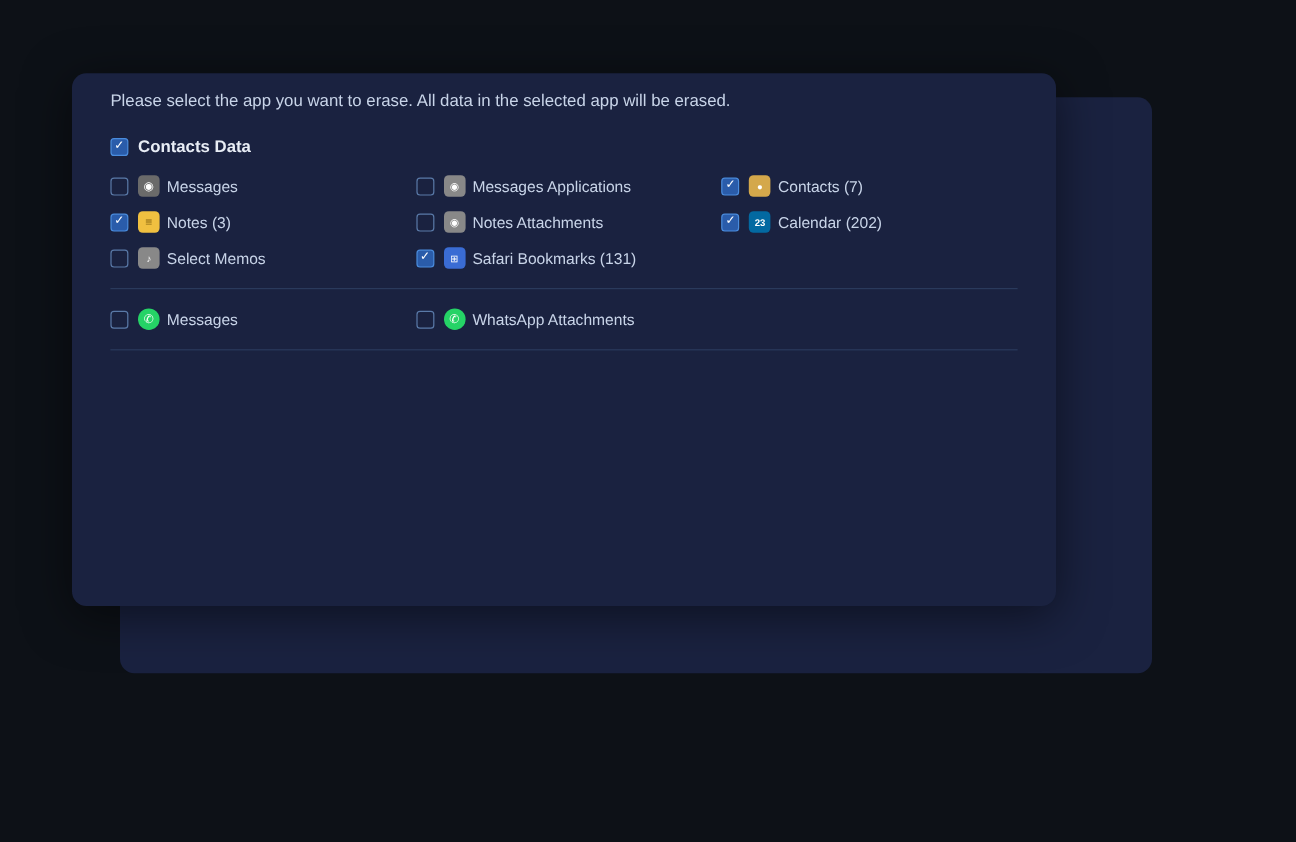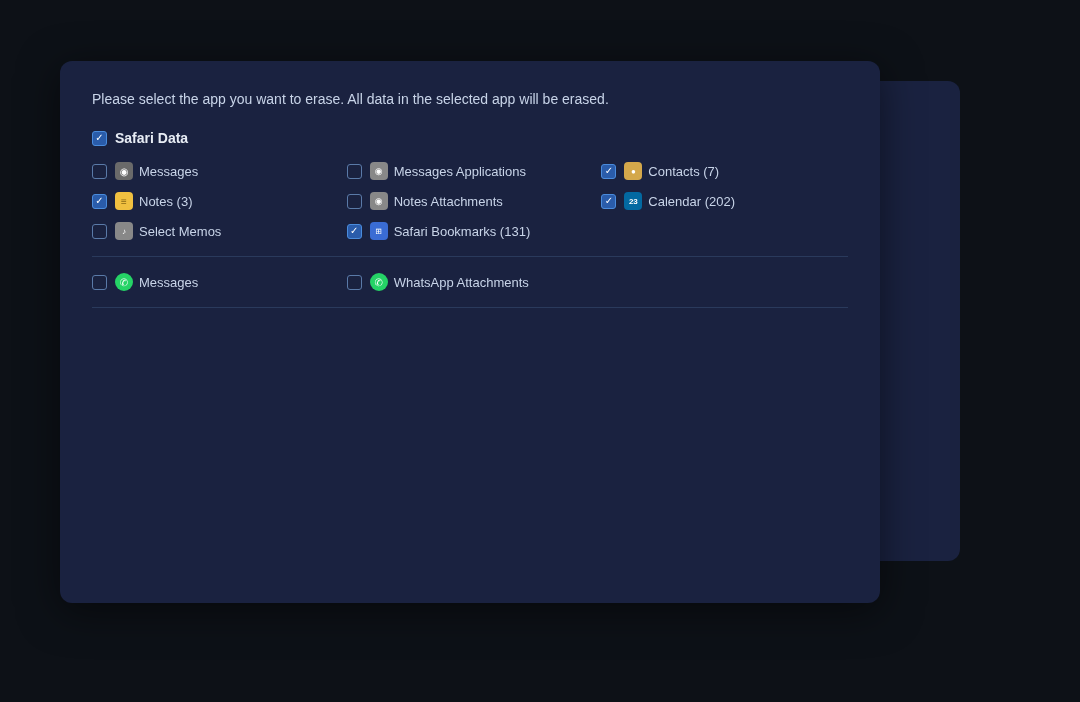--- a/index.html
+++ b/index.html
@@ -33,24 +33,24 @@
       overflow: hidden;
       padding: 28px 32px;
     }
 
     
     .card-front {
       position: absolute;
       top: 0;
       left: 0;
       width: 820px;
-      height: 542px;
+      height: 444px;
       background: #1a2240;
       border-radius: 12px;
-      padding: 28px 32px;
+      padding: 12px 32px;
       box-shadow: 0 8px 40px rgba(0,0,0,0.5);
     }
 
     .description {
       color: #c8d4e8;
       font-size: 14px;
       margin-bottom: 20px;
       line-height: 1.5;
     }
 
@@ -186,21 +186,21 @@
       </div>
     </div>
   </div>
 
   <div class="card-front">
 
     <p class="description">Please select the app you want to erase. All data in the selected app will be erased.</p>
 
     <div class="section-header">
       <div class="cb checked"></div>
-      <span class="section-title">Safari Data</span>
+      <span class="section-title">Contacts Data</span>
     </div>
 
     <div class="items-grid">
 
       <div class="checkbox-item">
         <div class="cb"></div>
         <label>
           <div class="app-icon icon-messages">◉</div>
           <span>Messages</span>
         </label>

